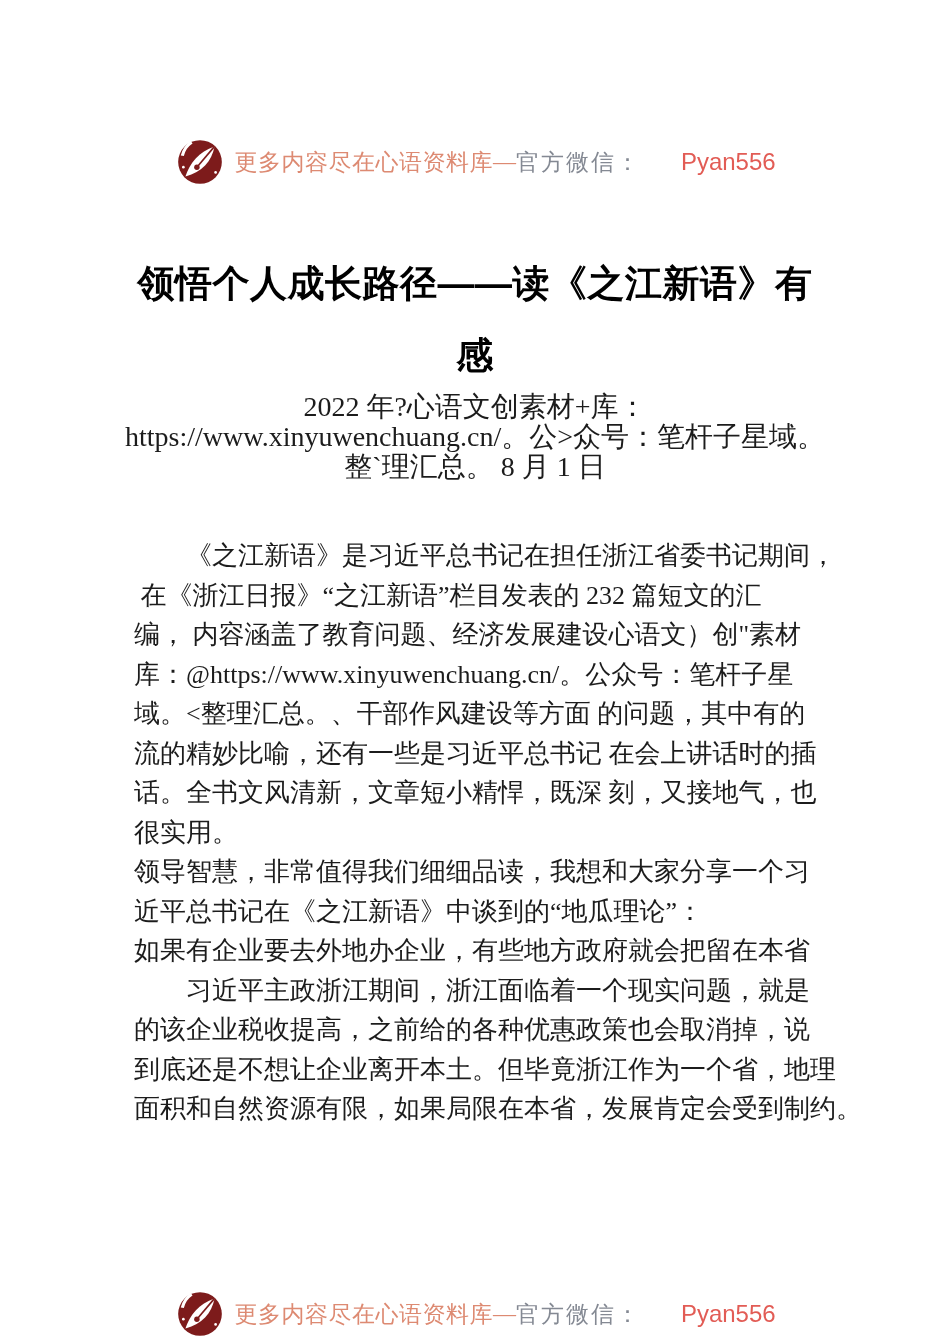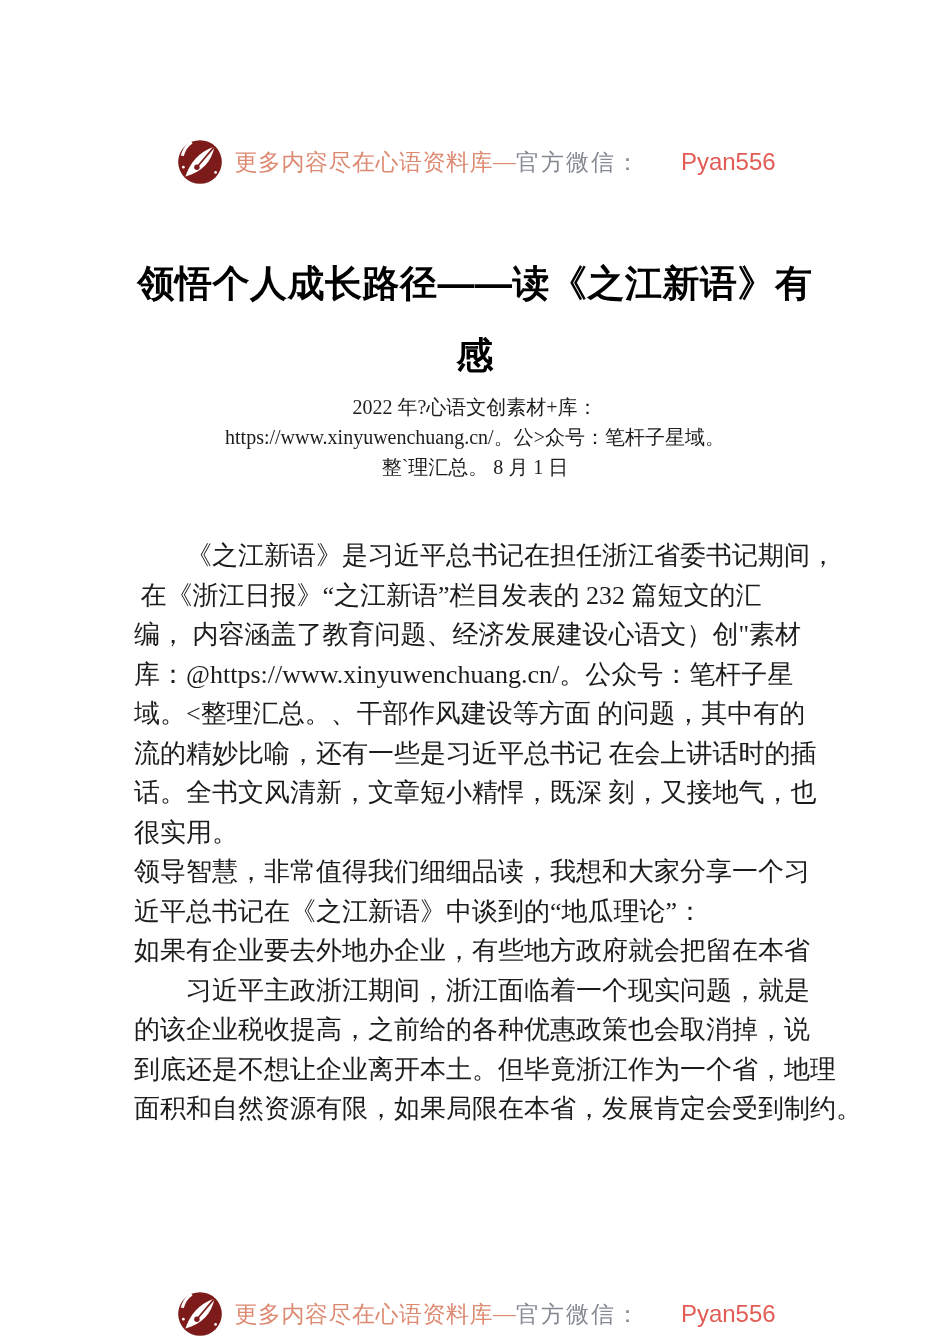--- a/index.html
+++ b/index.html
@@ -47,21 +47,21 @@
     line-height:72px;
     color:#000000;
     letter-spacing:0.5px;
   }
   .title-line { white-space:pre; }
 
   
   .meta {
     position:absolute; top:392px; left:0; width:100%;
     text-align:center;
-    font-size:20px;
+    font-size:28px;
     line-height:30px;
     color:#1c1c1c;
   }
   .meta-line { white-space:pre; }
 
   
   .body-text {
     position:absolute; top:536px; left:134px; width:760px;
     font-size:26px;
     line-height:39.5px;

